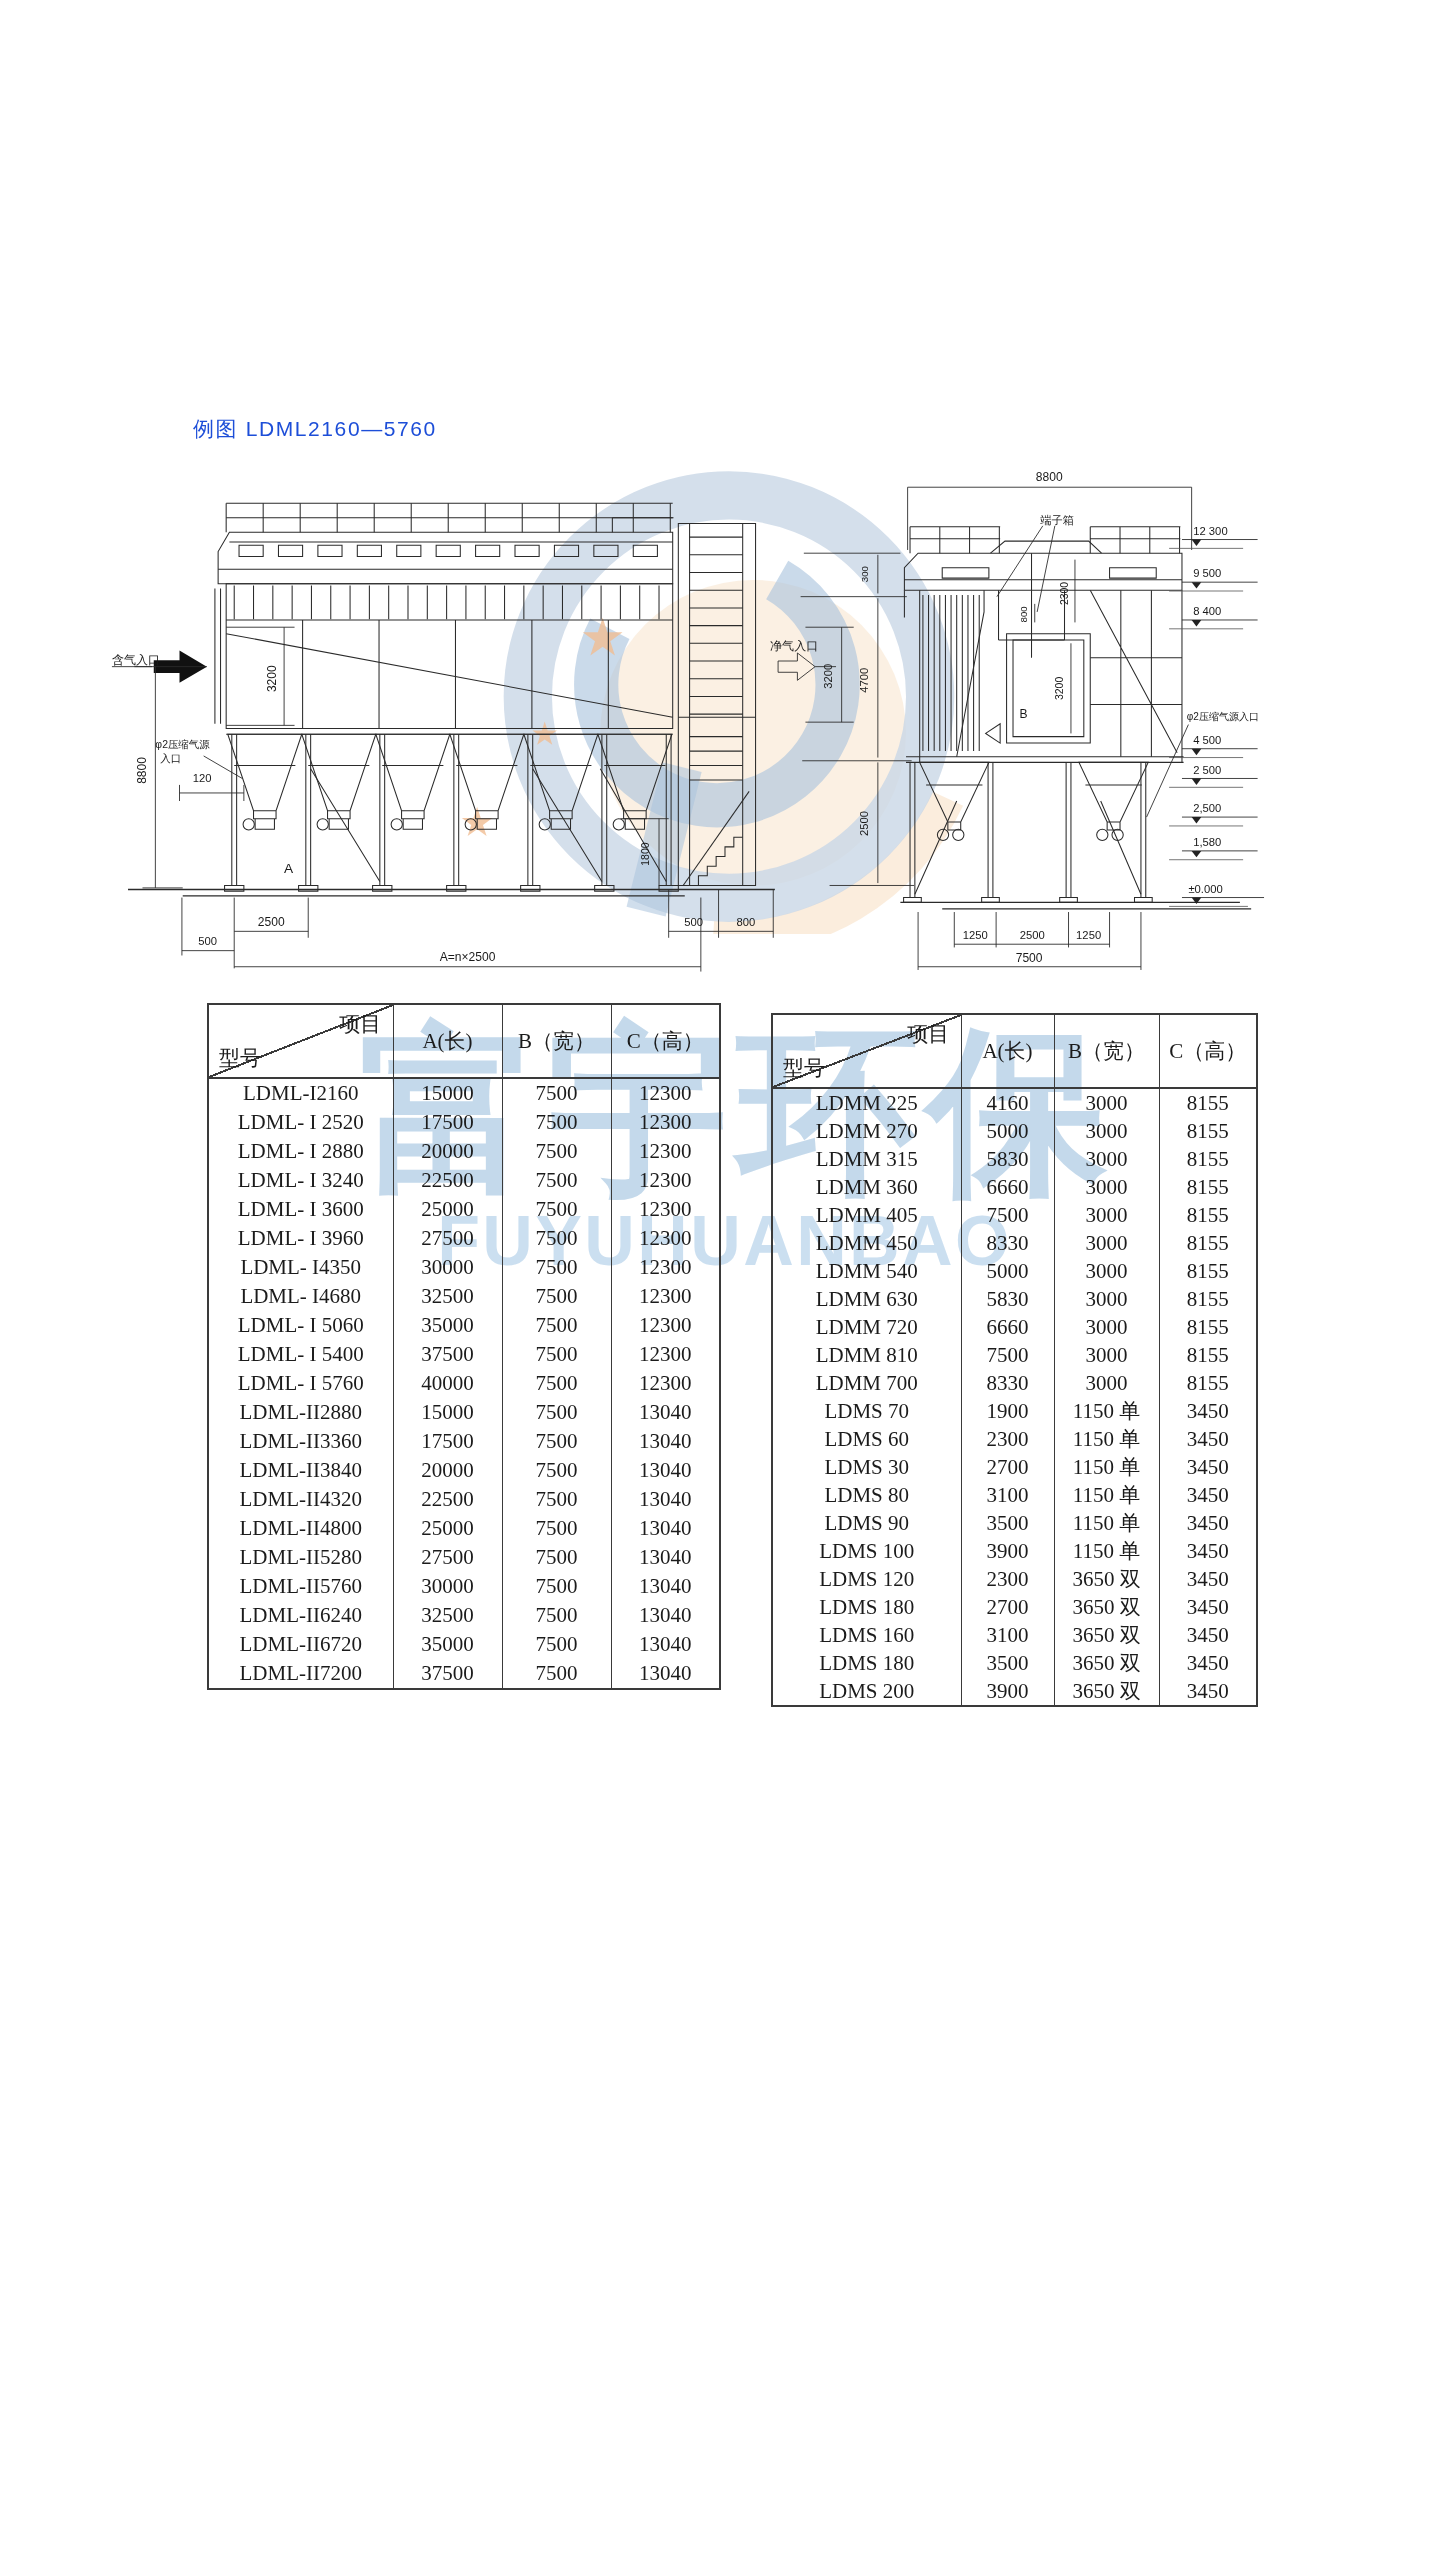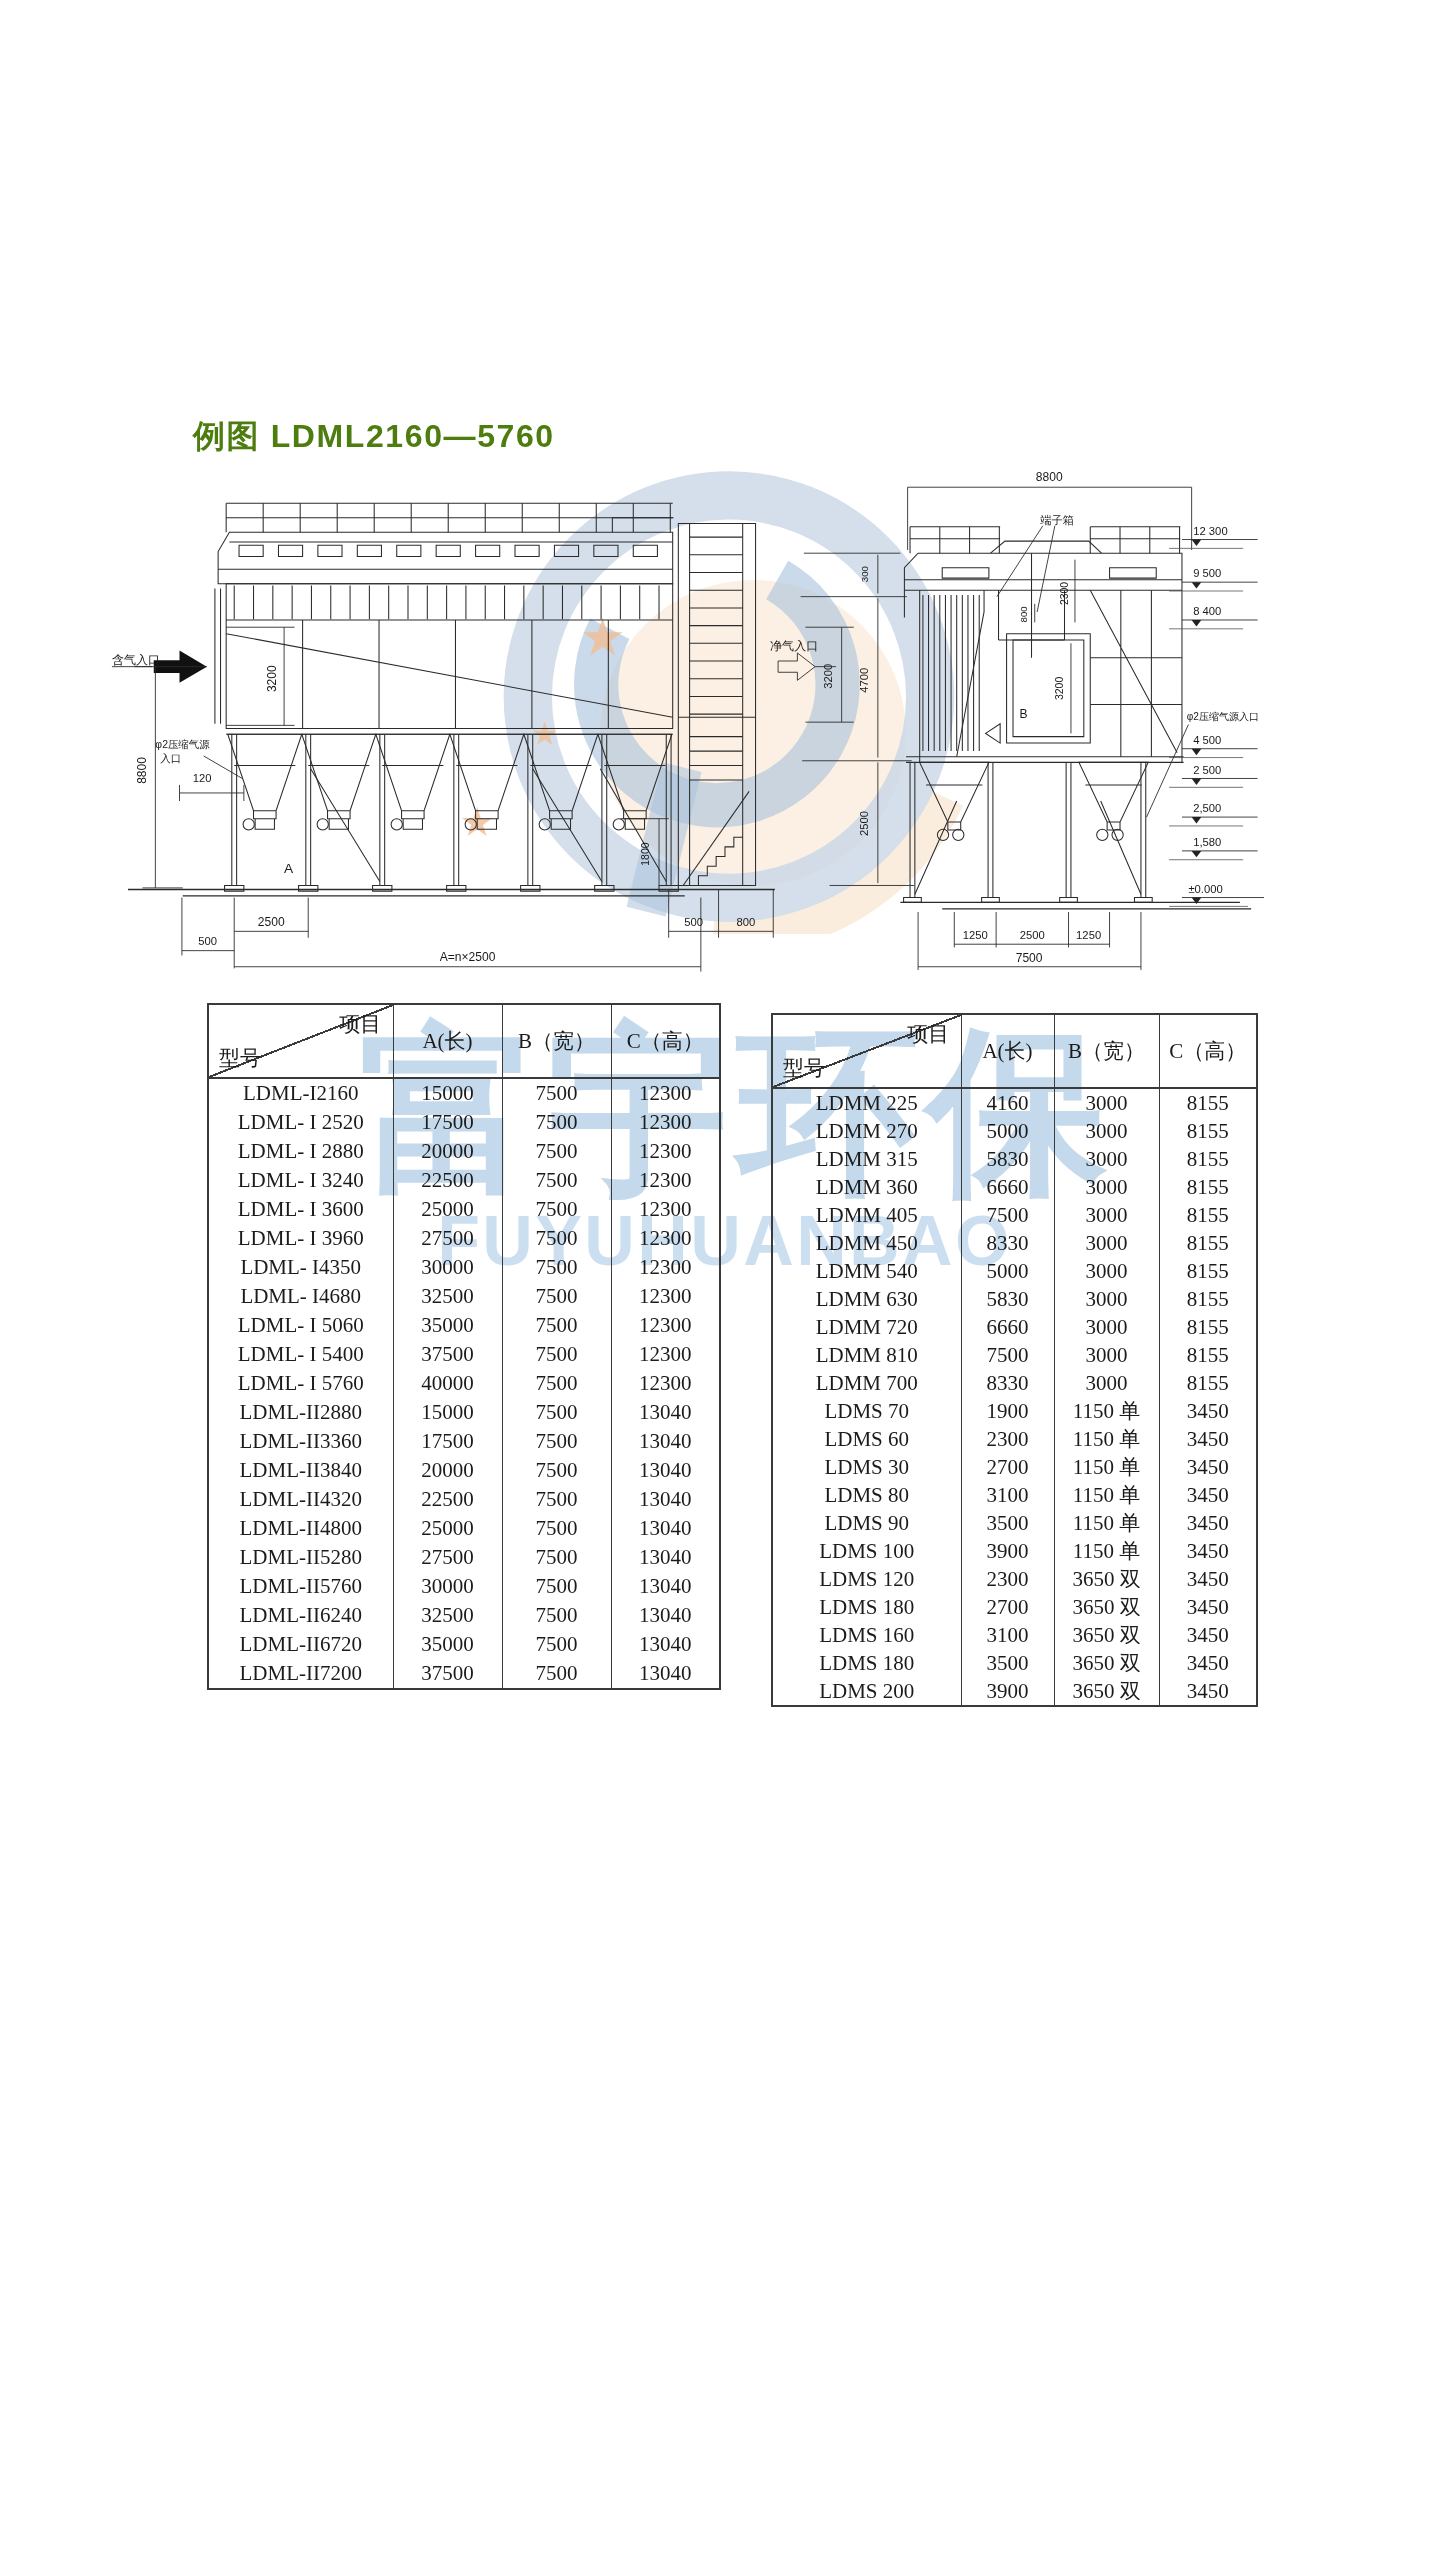--- a/index.html
+++ b/index.html
@@ -1,20 +1,20 @@
 <!DOCTYPE html>
 <html style="font-size:13px"><head>
 <meta charset="utf-8">
 <style>
   html,body{margin:0;padding:0;background:#ffffff;}
   #page{position:relative;width:1449px;height:2576px;background:#ffffff;overflow:hidden;
         font-family:"Liberation Sans",sans-serif;color:#1b1b1b;}
   .abs{position:absolute;}
   
-  #title{left:193px;top:415px;font-size:32px;font-weight:700;letter-spacing:1.6px;color:#4d7c0f;}
+  #title{left:193px;top:415px;font-size:21px;font-weight:400;letter-spacing:1.6px;color:#1d4ed8;}
   
   .wm{pointer-events:none;}
   #wm-cn{left:335px;top:1021px;width:805px;text-align:center;font-size:181px;font-weight:700;
          letter-spacing:8px;line-height:1;color:rgba(148,186,218,0.55);white-space:nowrap;}
   #wm-en{left:322px;top:1206px;width:805px;text-align:center;font-size:70px;font-weight:700;
          letter-spacing:2.4px;line-height:1;color:rgba(160,197,227,0.55);white-space:nowrap;}
   
   #diagram{left:105px;top:447px;}
   .lbl{font-family:"Liberation Sans",sans-serif;fill:#1a1a1a;stroke:none;}
   

